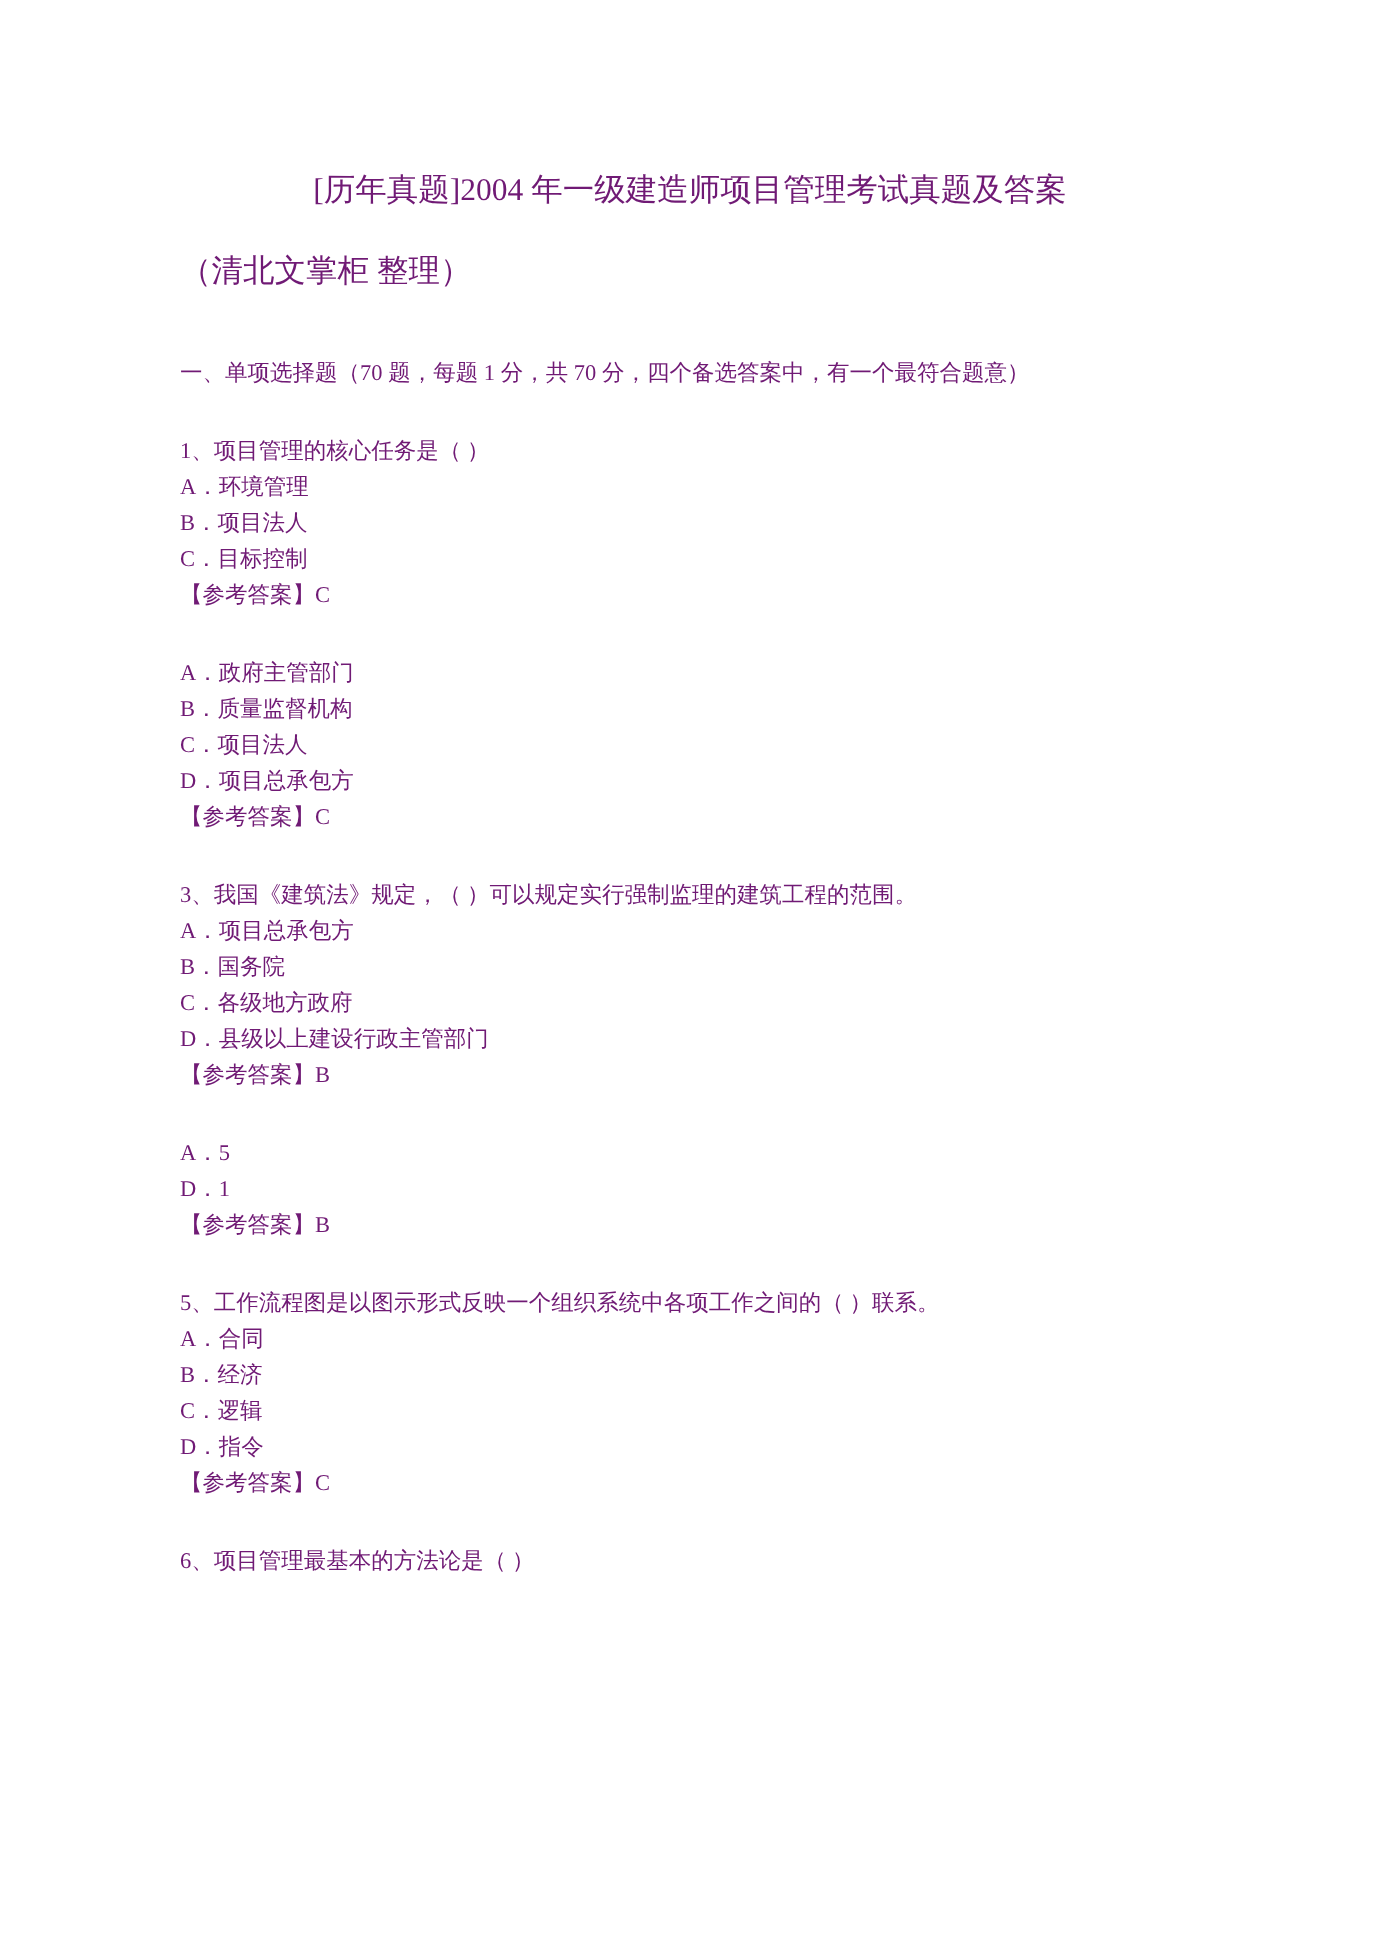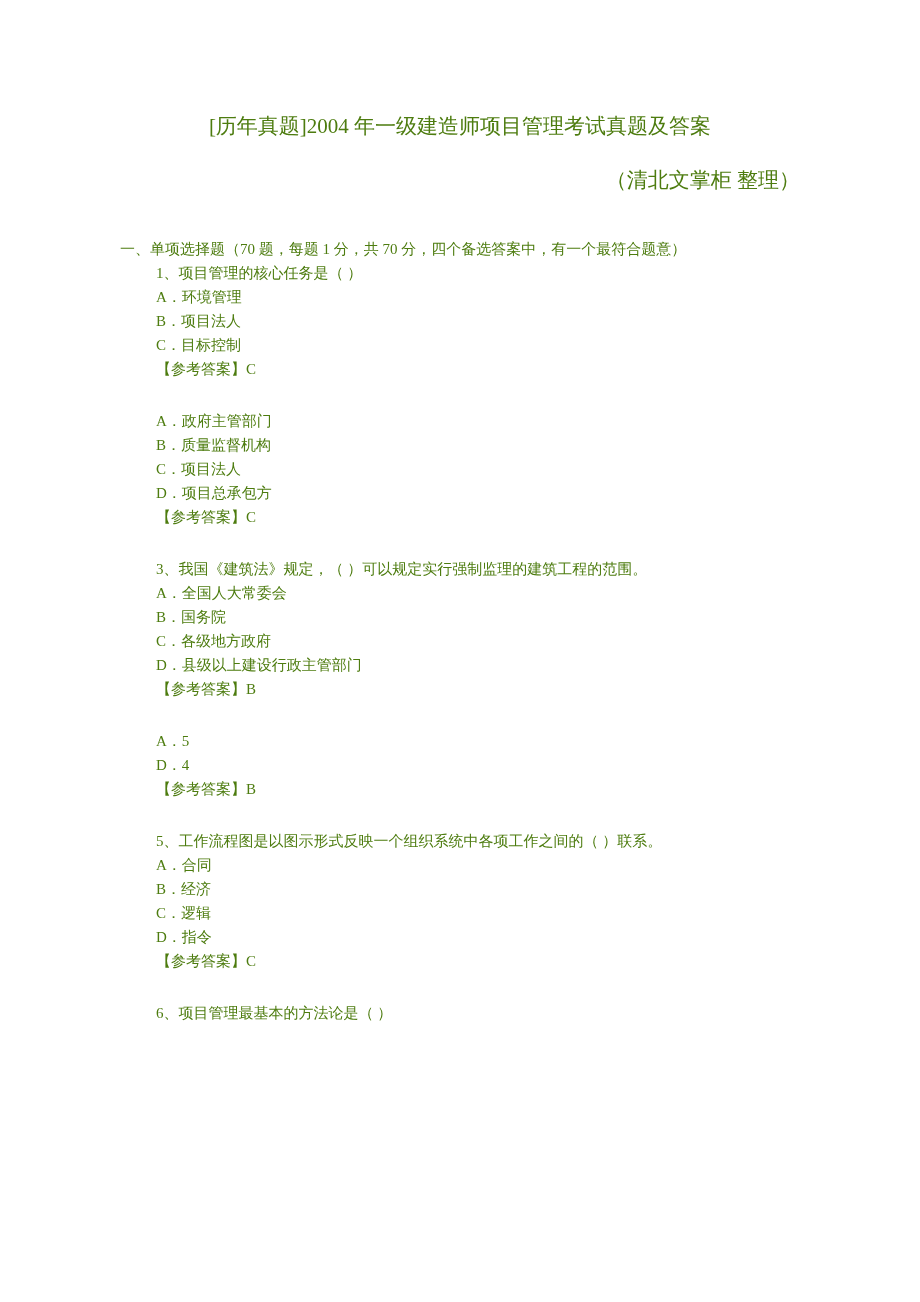--- a/index.html
+++ b/index.html
@@ -4,44 +4,44 @@
   <style>
     body {
       margin: 0;
       padding: 0;
       background: #ffffff;
       font-family: "SimSun", "宋体", serif;
       width: 920px;
     }
     .page {
       padding: 110px 120px 60px 120px;
-      color: #4d7c0f;
+      color: #701a75;
       font-size: 15px;
       line-height: 1.6;
     }
     .title {
       text-align: center;
       font-size: 21px;
       font-family: "SimSun", "宋体", serif;
       margin-bottom: 20px;
       font-weight: normal;
     }
     .subtitle {
-      text-align: right;
+      text-align: left;
       font-size: 21px;
       font-family: "SimSun", "宋体", serif;
       margin-bottom: 40px;
       font-weight: normal;
     }
     .section-instr {
       font-size: 15px;
+      margin-bottom: 28px;
     }
     .question-block {
       margin-bottom: 28px;
-      margin-left: 36px;
     }
     .q-line {
       font-size: 15px;
     }
   </style>
 </head>
 <body>
 
 <div class="page">
 
@@ -61,30 +61,30 @@
   <div class="question-block">
     <div class="q-line">A．政府主管部门</div>
     <div class="q-line">B．质量监督机构</div>
     <div class="q-line">C．项目法人</div>
     <div class="q-line">D．项目总承包方</div>
     <div class="q-line">【参考答案】C</div>
   </div>
 
   <div class="question-block">
     <div class="q-line">3、我国《建筑法》规定，（ ）可以规定实行强制监理的建筑工程的范围。</div>
-    <div class="q-line">A．全国人大常委会</div>
+    <div class="q-line">A．项目总承包方</div>
     <div class="q-line">B．国务院</div>
     <div class="q-line">C．各级地方政府</div>
     <div class="q-line">D．县级以上建设行政主管部门</div>
     <div class="q-line">【参考答案】B</div>
   </div>
 
   <div class="question-block">
     <div class="q-line">A．5</div>
-    <div class="q-line">D．4</div>
+    <div class="q-line">D．1</div>
     <div class="q-line">【参考答案】B</div>
   </div>
 
   <div class="question-block">
     <div class="q-line">5、工作流程图是以图示形式反映一个组织系统中各项工作之间的（ ）联系。</div>
     <div class="q-line">A．合同</div>
     <div class="q-line">B．经济</div>
     <div class="q-line">C．逻辑</div>
     <div class="q-line">D．指令</div>
     <div class="q-line">【参考答案】C</div>

